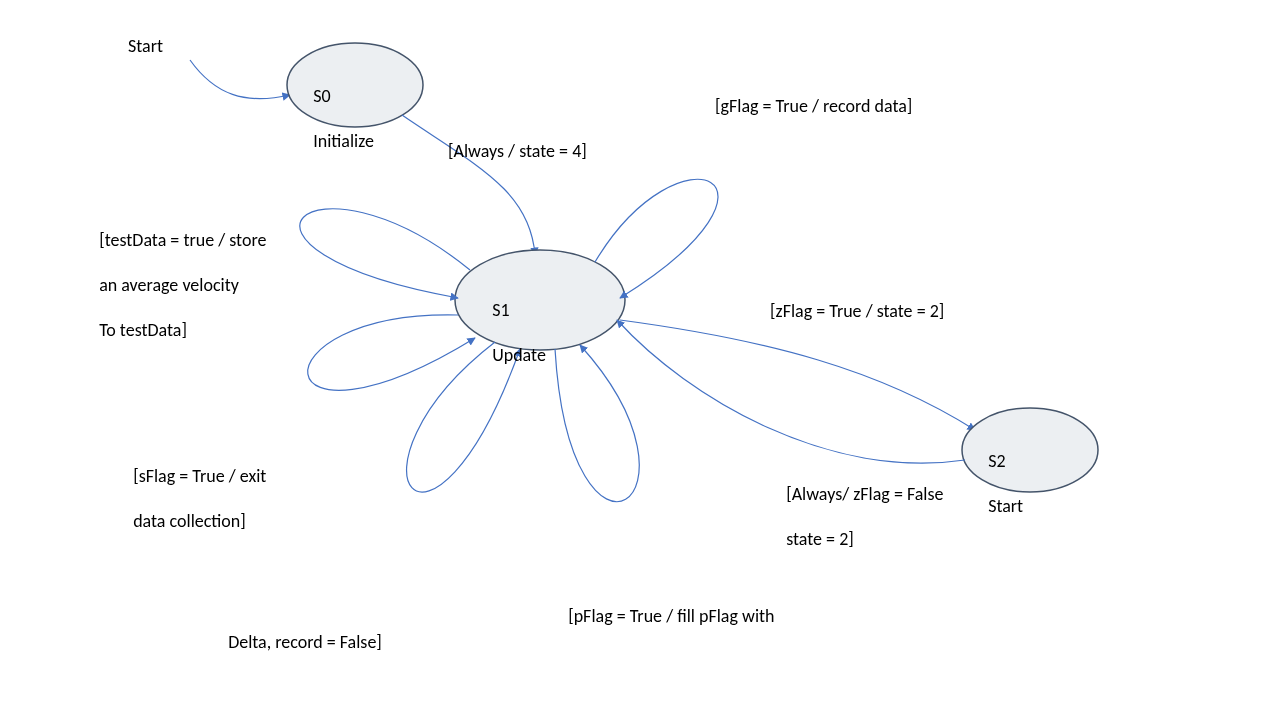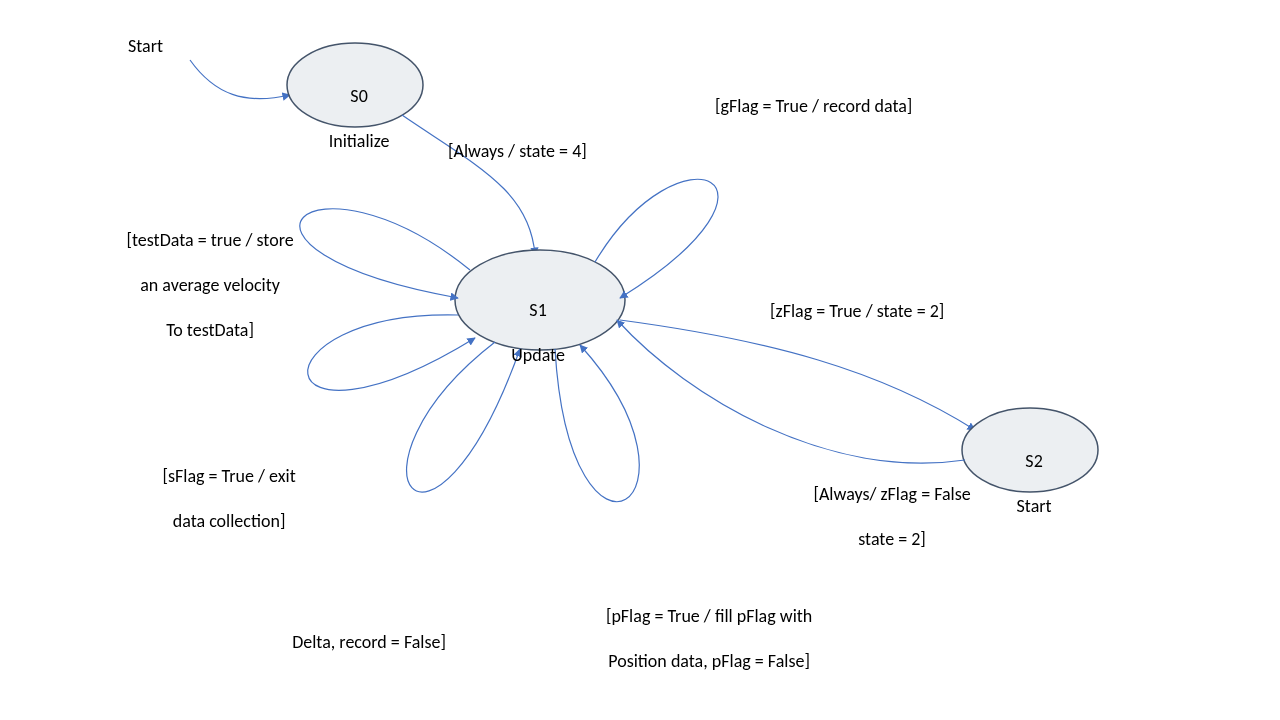--- a/index.html
+++ b/index.html
@@ -1,19 +1,19 @@
 <!DOCTYPE html>
 <html><head>
 <meta charset="utf-8">
 <style>
 html,body{margin:0;padding:0;width:1280px;height:720px;background:#fff;font-family:"Calibri","Segoe UI",Arial,sans-serif;font-size:18px;color:#000}
 svg{position:absolute;top:0;left:0}
 .state-ellipse{fill:#eceff2;stroke:#44546a;stroke-width:1.5}
 .edge{fill:none;stroke:#4472c4;stroke-width:1.2}
-.label{position:absolute;white-space:pre;line-height:1.25;text-align:center}
+.label{position:absolute;white-space:pre;line-height:1.25;}
 .label.left{text-align:right}
 </style>
 </head>
 <body>
 
 <svg width="1280" height="720">
   <defs>
     <marker id="arrow" viewBox="0 0 10 10" refX="9" refY="5" markerWidth="7" markerHeight="7" orient="auto-start-reverse">
       <path d="M 0 0 L 10 5 L 0 10 z" fill="#4472c4"></path>
     </marker>
@@ -76,21 +76,20 @@
   <span>data collection]</span>
 </div>
 
 <div class="label" style="left:220px;top:563px;width:290px">
   <br>
   <span>Delta, record = False]</span>
 </div>
 
 <div class="label" style="left:560px;top:582px;width:290px">
   <span>[pFlag = True / fill pFlag with</span><br>
-  <span>Position data, pFlag = False]</span>
 </div>
 
 <div class="label left" style="left:770px;top:300px">[zFlag = True / state = 2]</div>
 
 <div class="label" style="left:778px;top:460px;width:220px">
   <span>[Always/ zFlag = False</span><br>
   <span>state = 2]</span>
 </div>
 
 </body></html>

